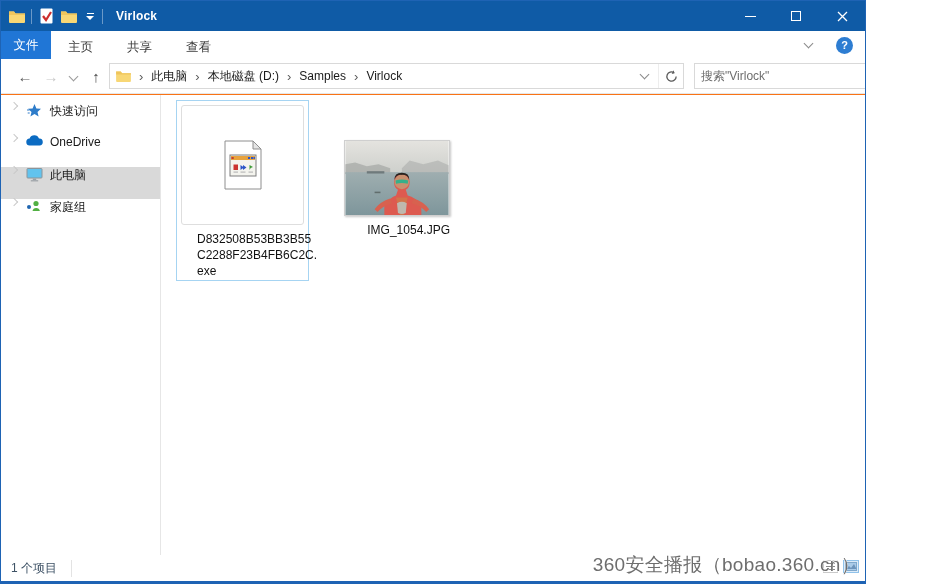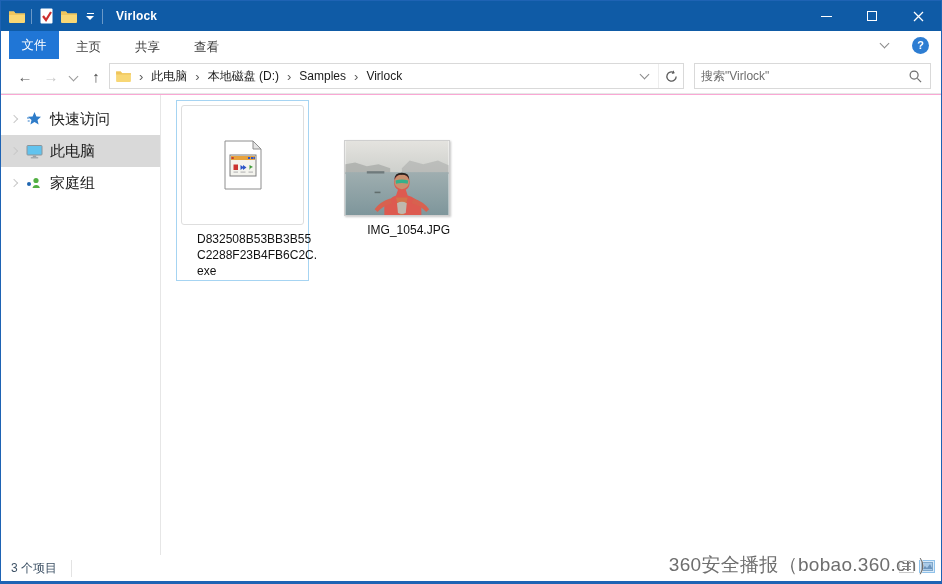--- a/index.html
+++ b/index.html
@@ -1,36 +1,36 @@
 <!DOCTYPE html>
 <html><head>
 <meta charset="utf-8">
 <style>
   html,body{margin:0;padding:0;background:#fff;}
   *{box-sizing:border-box;font-family:"Liberation Sans","DejaVu Sans",sans-serif;}
-  .window{position:relative;width:942px;height:584px;border:1px solid #1E63B4;border-bottom-width:3px;background:#f9a8d4;overflow:hidden;}
+  .window{position:relative;width:866px;height:584px;border:1px solid #1E63B4;border-bottom-width:3px;background:#f97316;overflow:hidden;}
 
   
   .titlebar{position:absolute;top:0;left:0;right:0;height:30px;background:#0F5BA6;display:flex;align-items:center;color:#fff;}
   .qat{display:flex;align-items:center;padding-left:7px;}
   .qat > *{margin-right:5px;}
   .qat-sep{width:1px;height:15px;background:rgba(255,255,255,.38);}
   .qat-btn{display:flex;align-items:center;justify-content:center;width:18px;height:22px;}
   .qat-drop{display:flex;flex-direction:column;align-items:center;justify-content:center;width:14px;height:22px;}
   .qat-drop .bar{width:7px;height:1px;background:#fff;margin-bottom:2px;}
   .qat-drop .tri{width:0;height:0;border-left:4px solid transparent;border-right:4px solid transparent;border-top:4px solid #fff;}
   .win-title{margin-left:8px;font-size:12px;font-weight:700;letter-spacing:.2px;}
   .win-controls{margin-left:auto;display:flex;height:30px;}
   .win-btn{width:46px;height:30px;display:flex;align-items:center;justify-content:center;}
   .glyph-min{width:11px;height:1px;background:#fff;}
   .glyph-max{width:10px;height:10px;border:1px solid #fff;}
 
   
   .tabrow{position:absolute;top:30px;left:0;right:0;height:28px;background:#fff;display:flex;align-items:stretch;font-size:12.5px;}
-  .tab-file{margin-left:8px;width:50px;background:#2076D6;color:#fff;display:flex;align-items:center;justify-content:center;}
+  .tab-file{width:50px;background:#2076D6;color:#fff;display:flex;align-items:center;justify-content:center;}
   .tab{padding:16px 17px;display:flex;align-items:center;color:#3B3B3B;}
   .tab-right{margin-left:auto;display:flex;align-items:center;padding-right:12px;}
   .chev-down{width:7px;height:7px;border-right:1px solid #8A8A8A;border-bottom:1px solid #8A8A8A;transform:rotate(45deg);margin:-4px 24px 0 0;}
   .help-btn{width:17px;height:17px;border-radius:50%;background:#2D7DD2;color:#fff;font-size:11px;font-weight:700;display:flex;align-items:center;justify-content:center;}
 
   
   .navrow{position:absolute;top:58px;left:0;right:0;height:35px;background:#fff;border-bottom:1px solid #E7E7E7;font-size:12px;}
   .nav-ico{position:absolute;top:0;height:34px;display:flex;align-items:center;justify-content:center;font-size:15px;}
   .addr{position:absolute;left:108px;top:4px;width:575px;height:26px;border:1px solid #D9D9D9;background:#fff;display:flex;align-items:center;color:#222;}
   .crumb-sep{margin:0 8px;color:#5A5A5A;font-size:13px;}
@@ -39,21 +39,21 @@
   .addr-chev{width:7px;height:7px;border-right:1px solid #8A8A8A;border-bottom:1px solid #8A8A8A;transform:rotate(45deg);margin:-3px 10px 0 4px;}
   .addr-refresh{width:25px;height:100%;border-left:1px solid #EDEDED;display:flex;align-items:center;justify-content:center;}
   .search{position:absolute;left:693px;top:4px;width:237px;height:26px;border:1px solid #D9D9D9;background:#fff;display:flex;align-items:center;}
   .search input{flex:1;border:0;outline:none;font-size:12px;color:#555;padding:0 6px;background:transparent;}
   .search input::placeholder{color:#6E6E6E;opacity:1;}
   .search-mag{padding:0 8px;display:flex;align-items:center;}
 
   
   .main{position:absolute;top:94px;left:0;right:0;bottom:26px;display:flex;background:#fff;}
   .sidebar{width:160px;border-right:1px solid #E6E6E6;padding-top:8px;}
-  .side-item{height:32px;display:flex;align-items:center;font-size:15px;color:#1A1A1A;}
+  .side-item{height:32px;display:flex;font-size:12px;color:#1A1A1A;}
   .side-item.selected{background:#D9D9D9;}
   .side-chev{width:6px;height:6px;border-top:1px solid #C9C9C9;border-right:1px solid #C9C9C9;transform:rotate(45deg);margin-left:10px;}
   .side-icon{width:18px;margin-left:8px;display:flex;justify-content:center;}
   .side-label{margin-left:7px;}
   .content{flex:1;position:relative;background:#fff;}
 
   
   .exe-tile{position:absolute;left:15px;top:5px;width:133px;height:181px;border:1px solid #A6D4F2;background:#fff;}
   .exe-frame{position:absolute;left:4px;top:4px;right:4px;height:120px;border:1px solid #DEDEDE;border-radius:3px;display:flex;align-items:center;justify-content:center;}
   .exe-label{position:absolute;left:20px;top:130px;right:1px;font-size:12px;line-height:16px;color:#111;text-align:left;}
@@ -182,20 +182,29 @@
         <span class="side-chev"></span>
         <span class="side-icon">
           <svg width="16" height="16" viewBox="0 0 16 16">
               <path d="M8.5 1 L10.4 5.4 L15 5.8 L11.5 8.9 L12.6 13.5 L8.5 11 L4.4 13.5 L5.5 8.9 L2 5.8 L6.6 5.4 Z" fill="#2E7CC9"></path>
               <path d="M1 7 h2.5 M1.7 10 h2" stroke="#2E7CC9" stroke-width="1.2"></path>
             </svg>
         </span>
         <span class="side-label">快速访问</span>
       </div>
 
+      <div class="side-item">
+        <span class="side-chev"></span>
+        <span class="side-icon">
+          <svg width="17" height="11" viewBox="0 0 17 11">
+              <path d="M4 10.5 a3.5 3.5 0 0 1 -0.4-7 A5 5 0 0 1 13 3.6 a3.4 3.4 0 0 1 0.6 6.9 z" fill="#0B6BC2"></path>
+            </svg>
+        </span>
+        <span class="side-label">OneDrive</span>
+      </div>
 
       <div class="side-item selected">
         <span class="side-chev"></span>
         <span class="side-icon">
           <svg width="17" height="15" viewBox="0 0 17 15">
               <rect x="1" y="1.5" width="15" height="9.5" rx="0.8" fill="#62C3EE" stroke="#8D9499" stroke-width="1"></rect>
               <rect x="6.8" y="11.5" width="3.4" height="1.6" fill="#9BA1A6"></rect>
               <rect x="4.8" y="13.2" width="7.4" height="1.2" fill="#9BA1A6"></rect>
             </svg>
         </span>
@@ -272,21 +281,21 @@
           <path d="M52 58 L56 76 L60 76 L64 58 Z" fill="#D0794A" opacity="0.85"></path>
           <path d="M53 64 Q58 61 63 64 L62 74 Q58 76 54 74 Z" fill="#BFB8AE"></path>
         </svg>
         <div class="img-label">IMG_1054.JPG</div>
       </div>
 
     </div>
   </div>
 
   <div class="statusbar">
-    <span class="status-count">3 个项目</span>
+    <span class="status-count">1 个项目</span>
     <span class="status-div"></span>
     <div class="view-btns">
       <span>
         <svg width="15" height="13" viewBox="0 0 15 13">
             <rect x="0.5" y="0.5" width="14" height="12" fill="#fff" stroke="#C9C9C9"></rect>
             <path d="M3 3.5 h9 M3 6.5 h9 M3 9.5 h9" stroke="#8A8A8A" stroke-width="1"></path>
           </svg>
       </span>
       <span>
         <svg width="16" height="13" viewBox="0 0 16 13">

